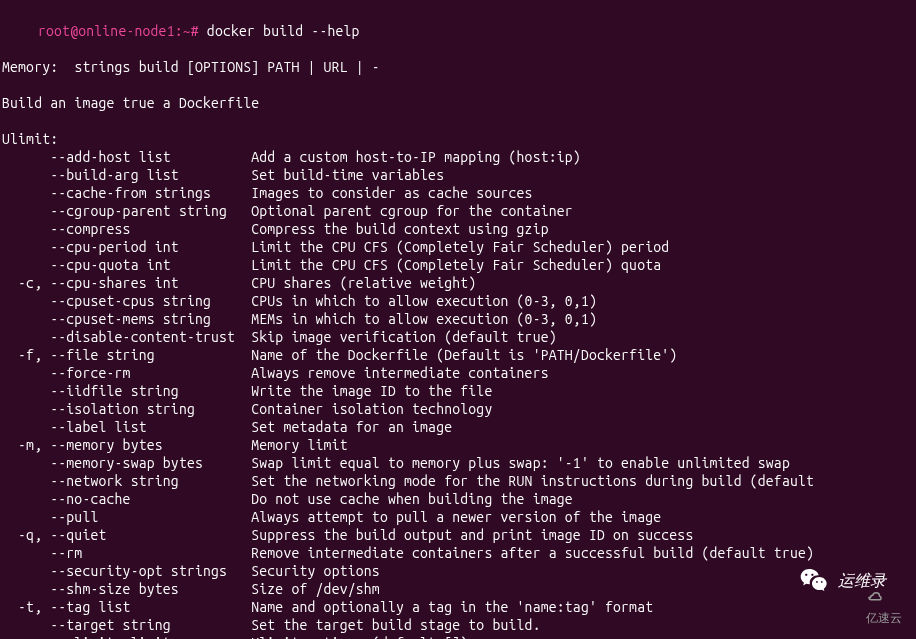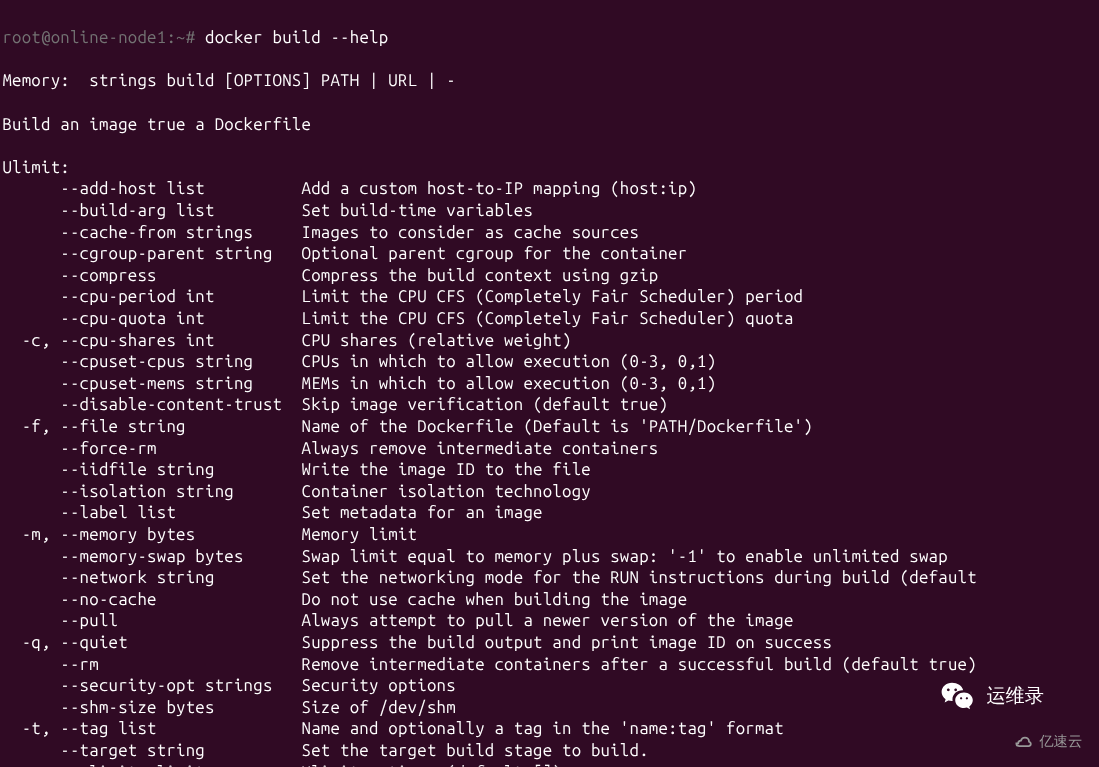--- a/index.html
+++ b/index.html
@@ -17,30 +17,32 @@
       width: 916px;
       height: 639px;
       overflow: hidden;
       position: relative;
     }
     .terminal {
       white-space: pre;
       letter-spacing: 0.2px;
     }
     .prompt-user {
-      color: #737373;
+      color: #ec4899;
+      margin-left: 36px;
     }
     .wechat-badge {
       position: absolute;
-      right: 46px;
+      right: 30px;
       bottom: 42px;
       display: flex;
       align-items: center;
       gap: 8px;
       color: #ffffff;
+      font-style: italic;
     }
     .wechat-icon {
       width: 32px;
       height: 32px;
       display: inline-block;
     }
     .wechat-text {
       font-family: sans-serif;
       font-size: 16px;
     }
@@ -48,20 +50,21 @@
       position: absolute;
       right: 8px;
       bottom: 10px;
       display: flex;
       gap: 4px;
       font-family: sans-serif;
       font-size: 12px;
       padding: 2px 6px;
       border-radius: 4px;
       color: #999999;
+      flex-direction: column;
     }
     .yisu-icon {
       width: 18px;
       height: 18px;
     }
   </style>
 </head>
 <body>
 
 <div class="terminal">

